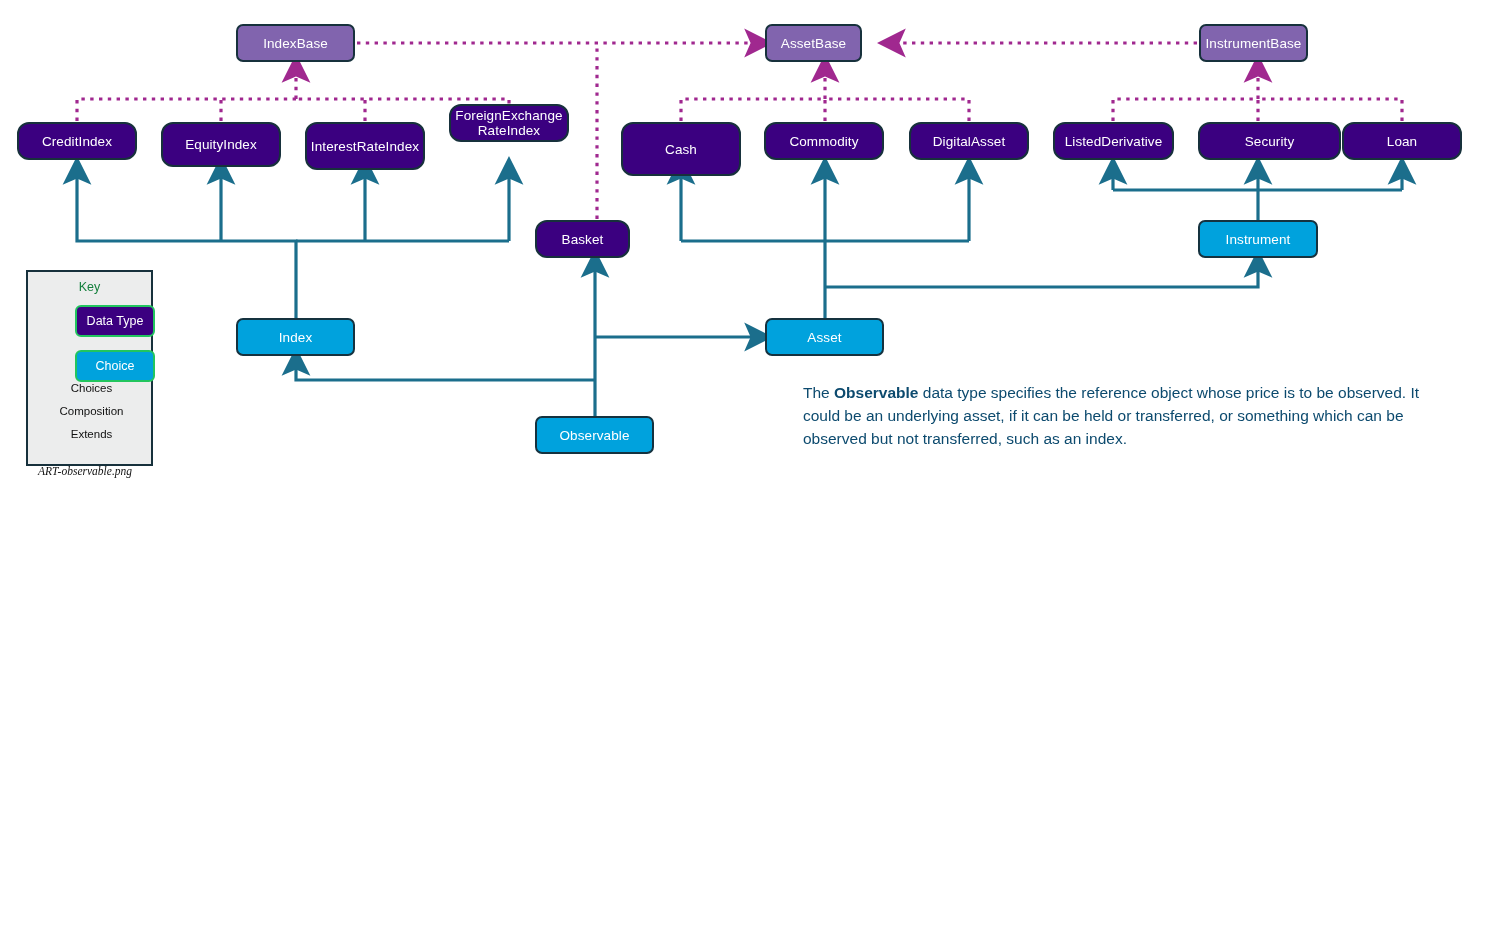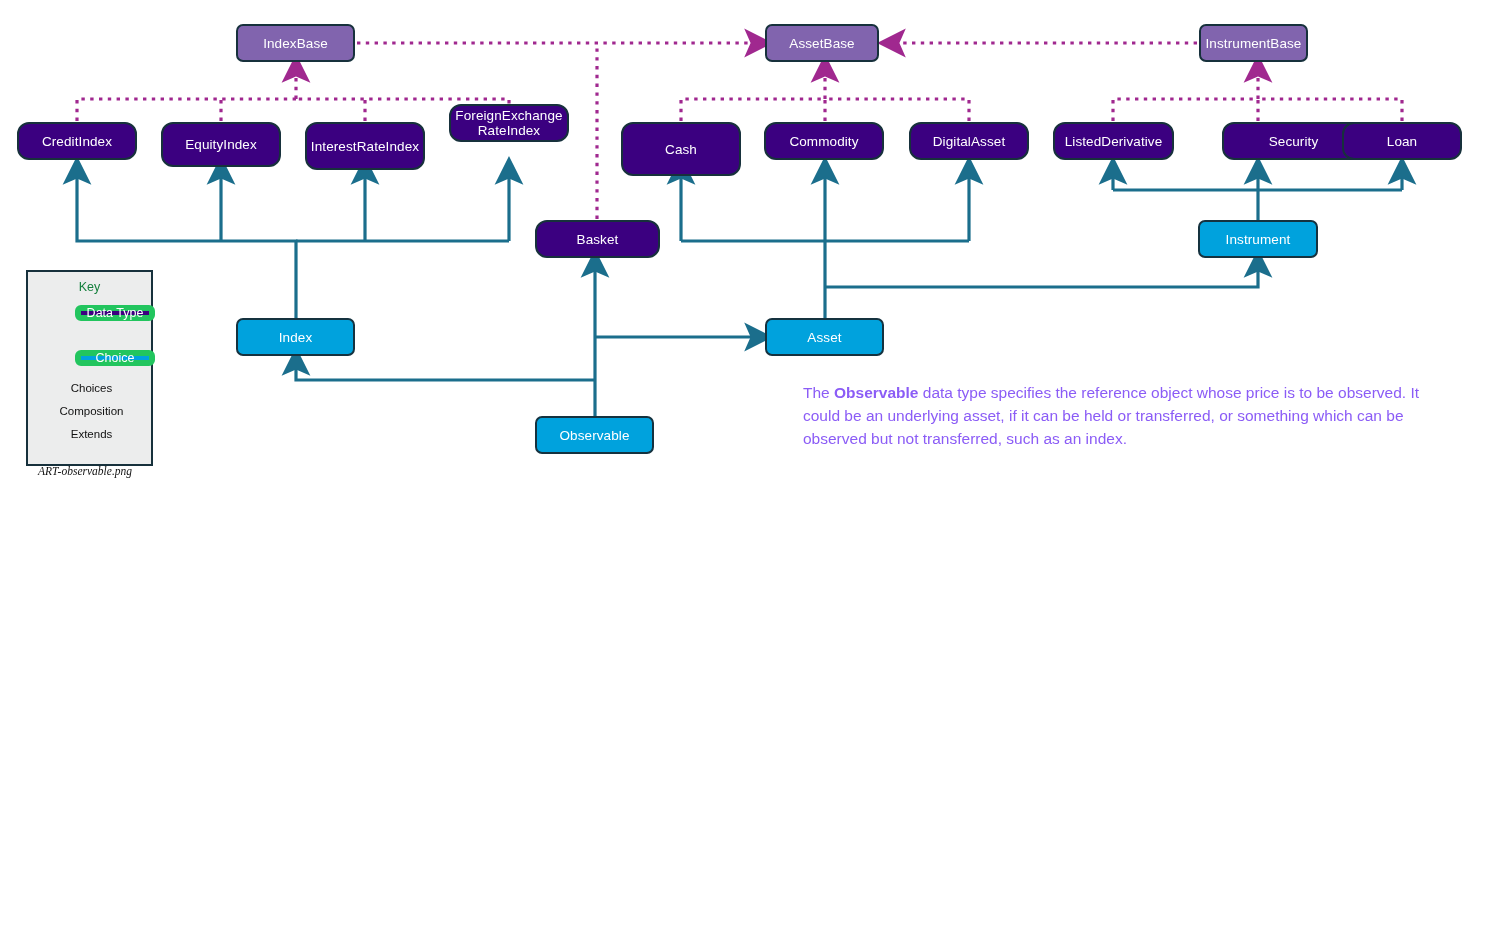--- a/index.html
+++ b/index.html
@@ -10,29 +10,29 @@
   .node{position:absolute;box-sizing:border-box;display:flex;align-items:center;justify-content:center;
         text-align:center;border-radius:7px;border:2px solid #17313c;color:#ffffff;
         font-size:13.5px;line-height:15px;letter-spacing:.1px;}
   .node.base{background:#8164ae;}
   .node.dtype{background:#3b0080;border-radius:12px;}
   .node.choice{background:#00a2dd;border-color:#15323f;}
 
   #key{position:absolute;left:26px;top:270px;width:127px;height:196px;background:#eceded;
        border:2px solid #17313c;box-sizing:border-box;}
   #key .ktitle{position:absolute;left:0;right:0;top:8px;text-align:center;font-size:12.5px;color:#15803d;}
-  #key .kbox{position:absolute;left:47px;width:80px;height:16px;border-radius:6px;border:6px solid #22c55e;
+  #key .kbox{position:absolute;left:47px;width:80px;height:32px;border-radius:6px;border:2px solid #22c55e;
              display:flex;align-items:center;justify-content:center;font-size:12.5px;color:#fff;box-sizing:border-box;}
   #key .kbox.dtype{background:#3b0080;top:33px;}
   #key .kbox.choice{background:#00a2dd;top:78px;}
   #key .klabel{position:absolute;font-size:11.5px;color:#111;text-align:center;width:127px;left:0;}
   #caption{position:absolute;left:38px;top:465px;font-size:11.5px;font-style:italic;color:#111;
            font-family:"Liberation Serif",serif;}
 
-  #blurb{position:absolute;left:803px;top:381px;width:625px;font-size:15.5px;line-height:23px;color:#8b5cf6;}
+  #blurb{position:absolute;left:803px;top:381px;width:625px;font-size:15.5px;line-height:23px;color:#0c4a6e;}
   #blurb b{font-weight:bold;}
 </style>
 </head>
 <body>
 
 <div id="stage">
 
   <svg id="wires" viewBox="0 0 1512 945">
     <defs>
       <marker id="arrT" markerWidth="11" markerHeight="11" refX="5" refY="5.5" orient="auto">
@@ -112,21 +112,21 @@
     <div class="klabel" style="top:156px;">Extends</div>
   </div>
   <div id="caption">ART-observable.png</div>
 
   <div id="blurb"><span>The </span><b>Observable</b><span> data type specifies the reference object whose price is to be observed. It could be an underlying asset, if it can be held or transferred, or something which can be observed but not transferred, such as an index.</span></div>
 
   <div id="nodes">
       <div class="node base" style="left: 236px; top: 24px; width: 119px; height: 38px;">
         <span style="white-space: pre-line;">IndexBase</span>
       </div>
-      <div class="node base" style="left: 765px; top: 24px; width: 114px; height: 38px;">
+      <div class="node base" style="left: 765px; top: 24px; width: 97px; height: 38px;">
         <span style="white-space: pre-line;">AssetBase</span>
       </div>
       <div class="node base" style="left: 1199px; top: 24px; width: 109px; height: 38px;">
         <span style="white-space: pre-line;">InstrumentBase</span>
       </div>
       <div class="node dtype" style="left: 17px; top: 122px; width: 120px; height: 38px;">
         <span style="white-space: pre-line;">CreditIndex</span>
       </div>
       <div class="node dtype" style="left: 161px; top: 122px; width: 120px; height: 45px;">
         <span style="white-space: pre-line;">EquityIndex</span>
@@ -143,27 +143,27 @@
       </div>
       <div class="node dtype" style="left: 764px; top: 122px; width: 120px; height: 38px;">
         <span style="white-space: pre-line;">Commodity</span>
       </div>
       <div class="node dtype" style="left: 909px; top: 122px; width: 120px; height: 38px;">
         <span style="white-space: pre-line;">DigitalAsset</span>
       </div>
       <div class="node dtype" style="left: 1053px; top: 122px; width: 121px; height: 38px;">
         <span style="white-space: pre-line;">ListedDerivative</span>
       </div>
-      <div class="node dtype" style="left: 1198px; top: 122px; width: 143px; height: 38px; margin-left: 24px;">
+      <div class="node dtype" style="left: 1198px; top: 122px; width: 143px; height: 38px;">
         <span style="white-space: pre-line;">Security</span>
       </div>
       <div class="node dtype" style="left: 1342px; top: 122px; width: 120px; height: 38px;">
         <span style="white-space: pre-line;">Loan</span>
       </div>
-      <div class="node dtype" style="left: 535px; top: 220px; width: 125px; height: 38px;">
+      <div class="node dtype" style="left: 535px; top: 220px; width: 95px; height: 38px;">
         <span style="white-space: pre-line;">Basket</span>
       </div>
       <div class="node choice" style="left: 1198px; top: 220px; width: 120px; height: 38px;">
         <span style="white-space: pre-line;">Instrument</span>
       </div>
       <div class="node choice" style="left: 236px; top: 318px; width: 119px; height: 38px;">
         <span style="white-space: pre-line;">Index</span>
       </div>
       <div class="node choice" style="left: 765px; top: 318px; width: 119px; height: 38px;">
         <span style="white-space: pre-line;">Asset</span>

